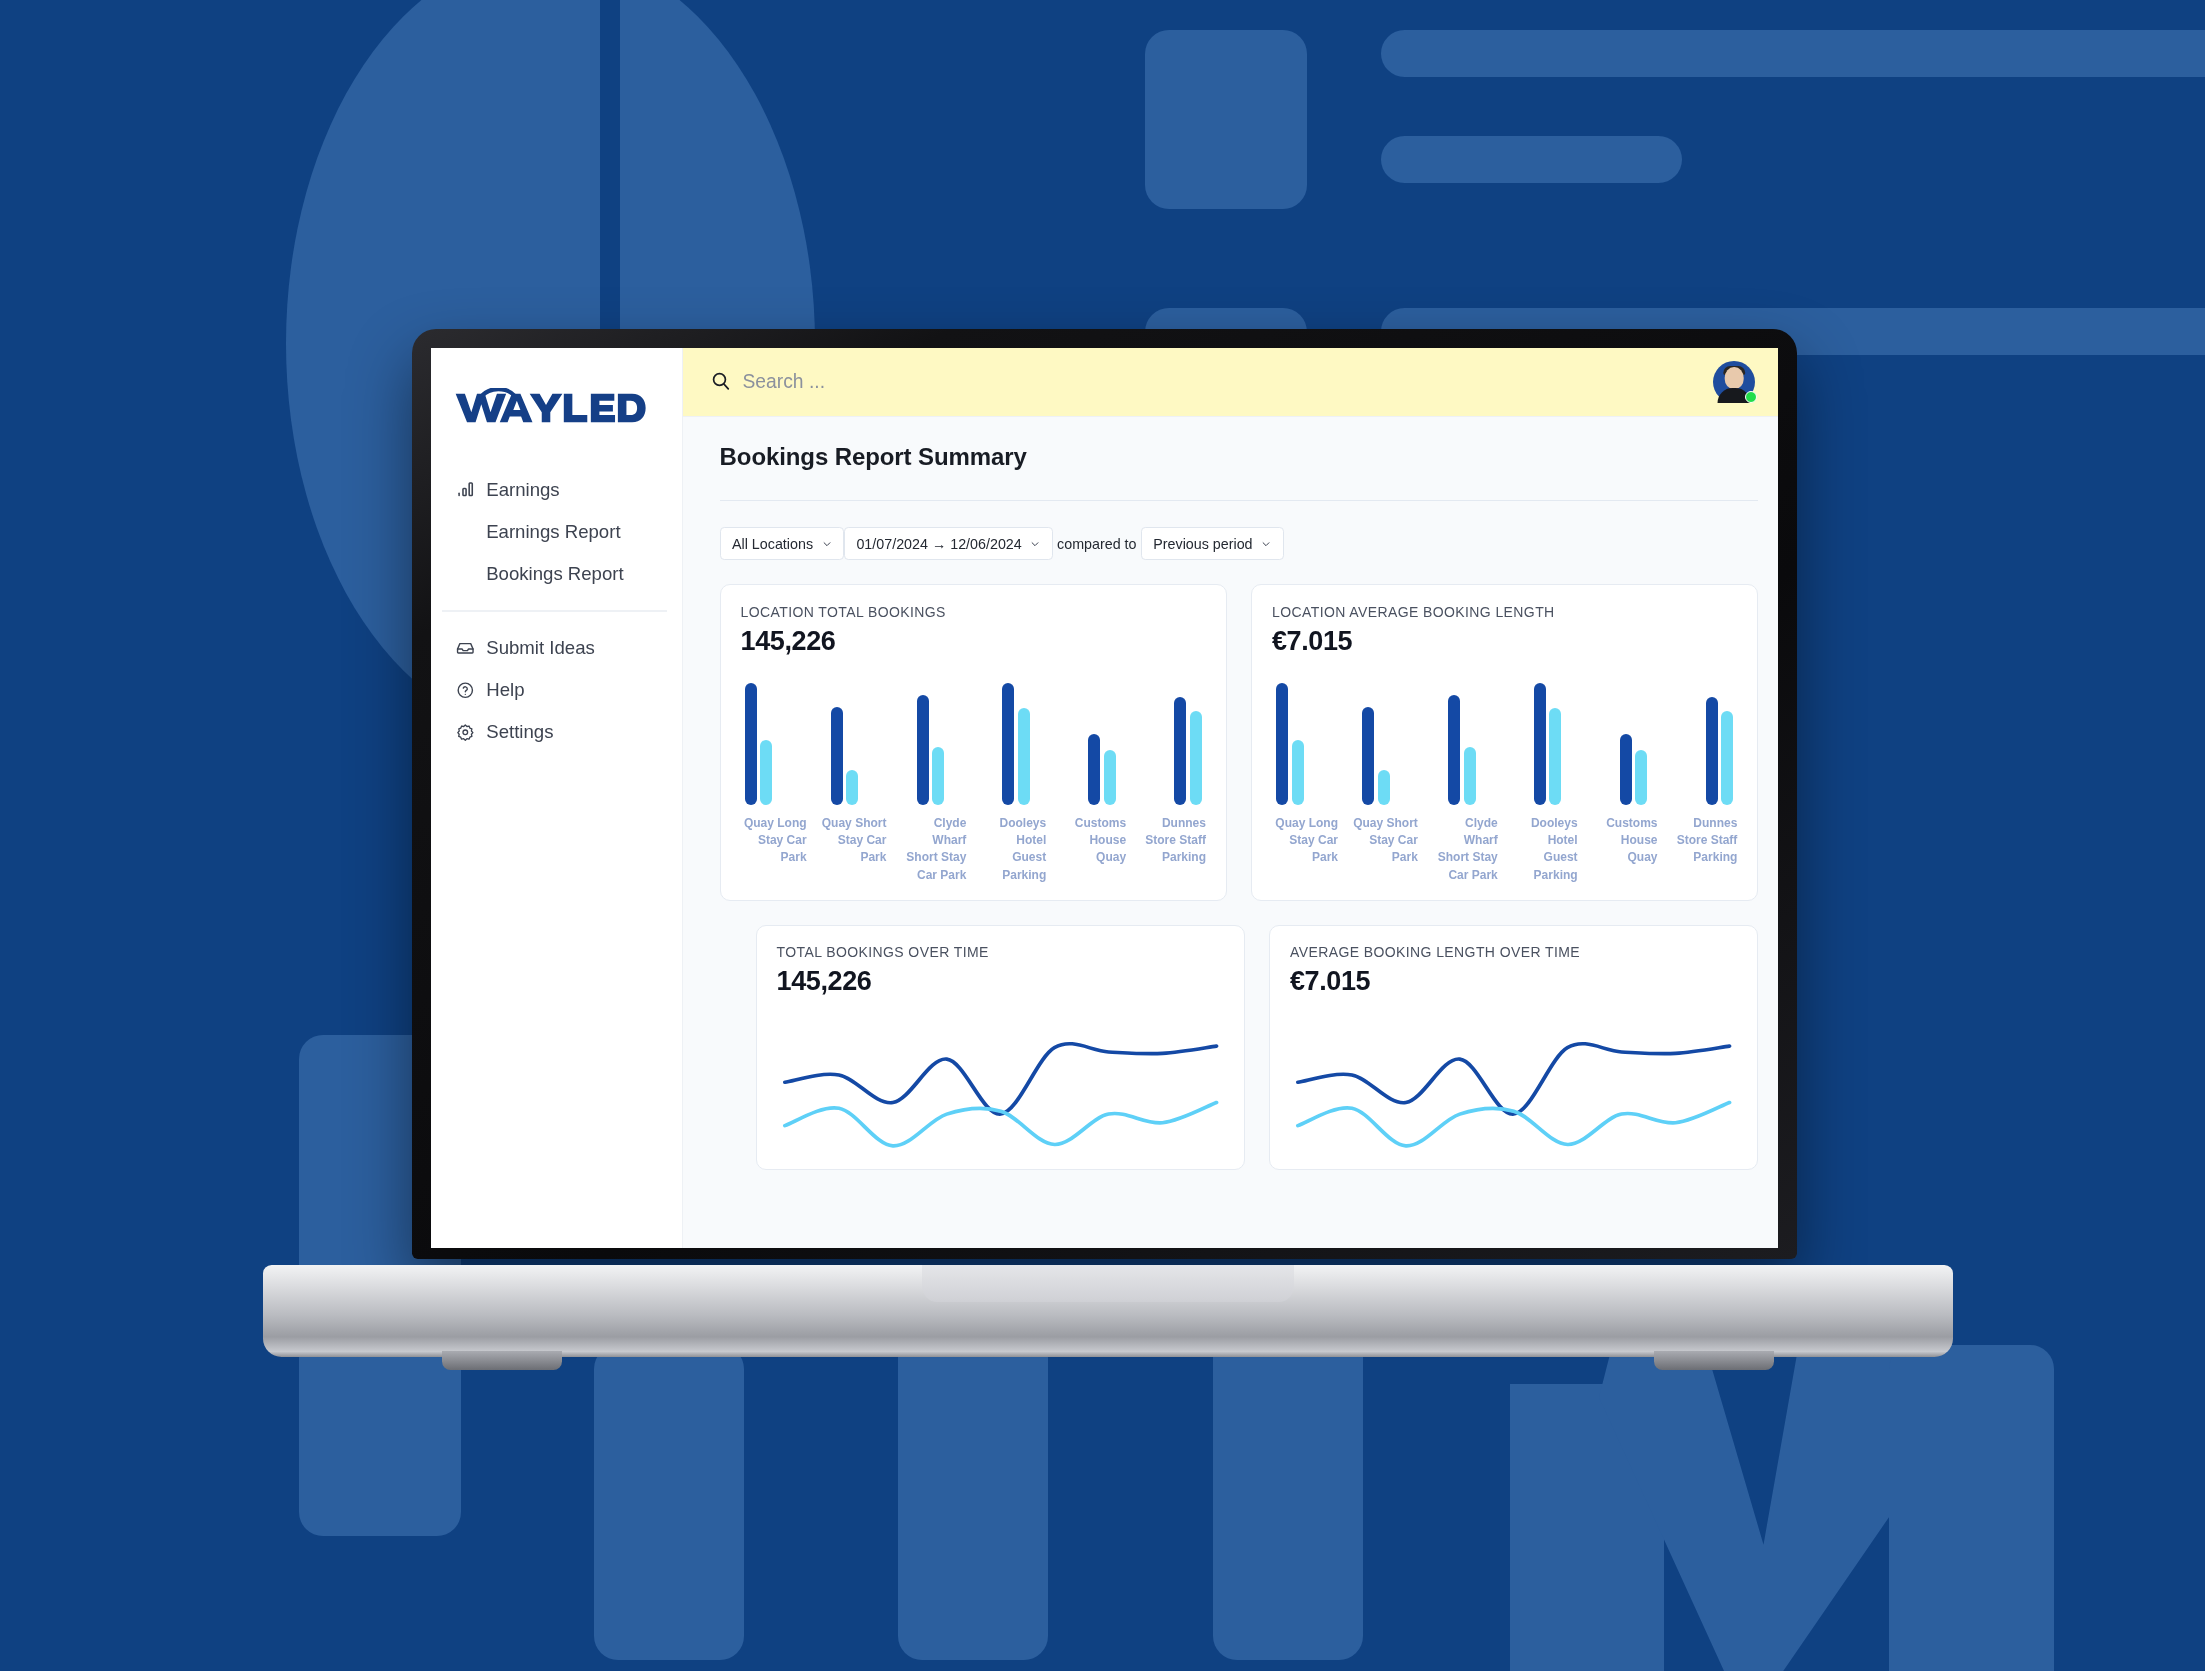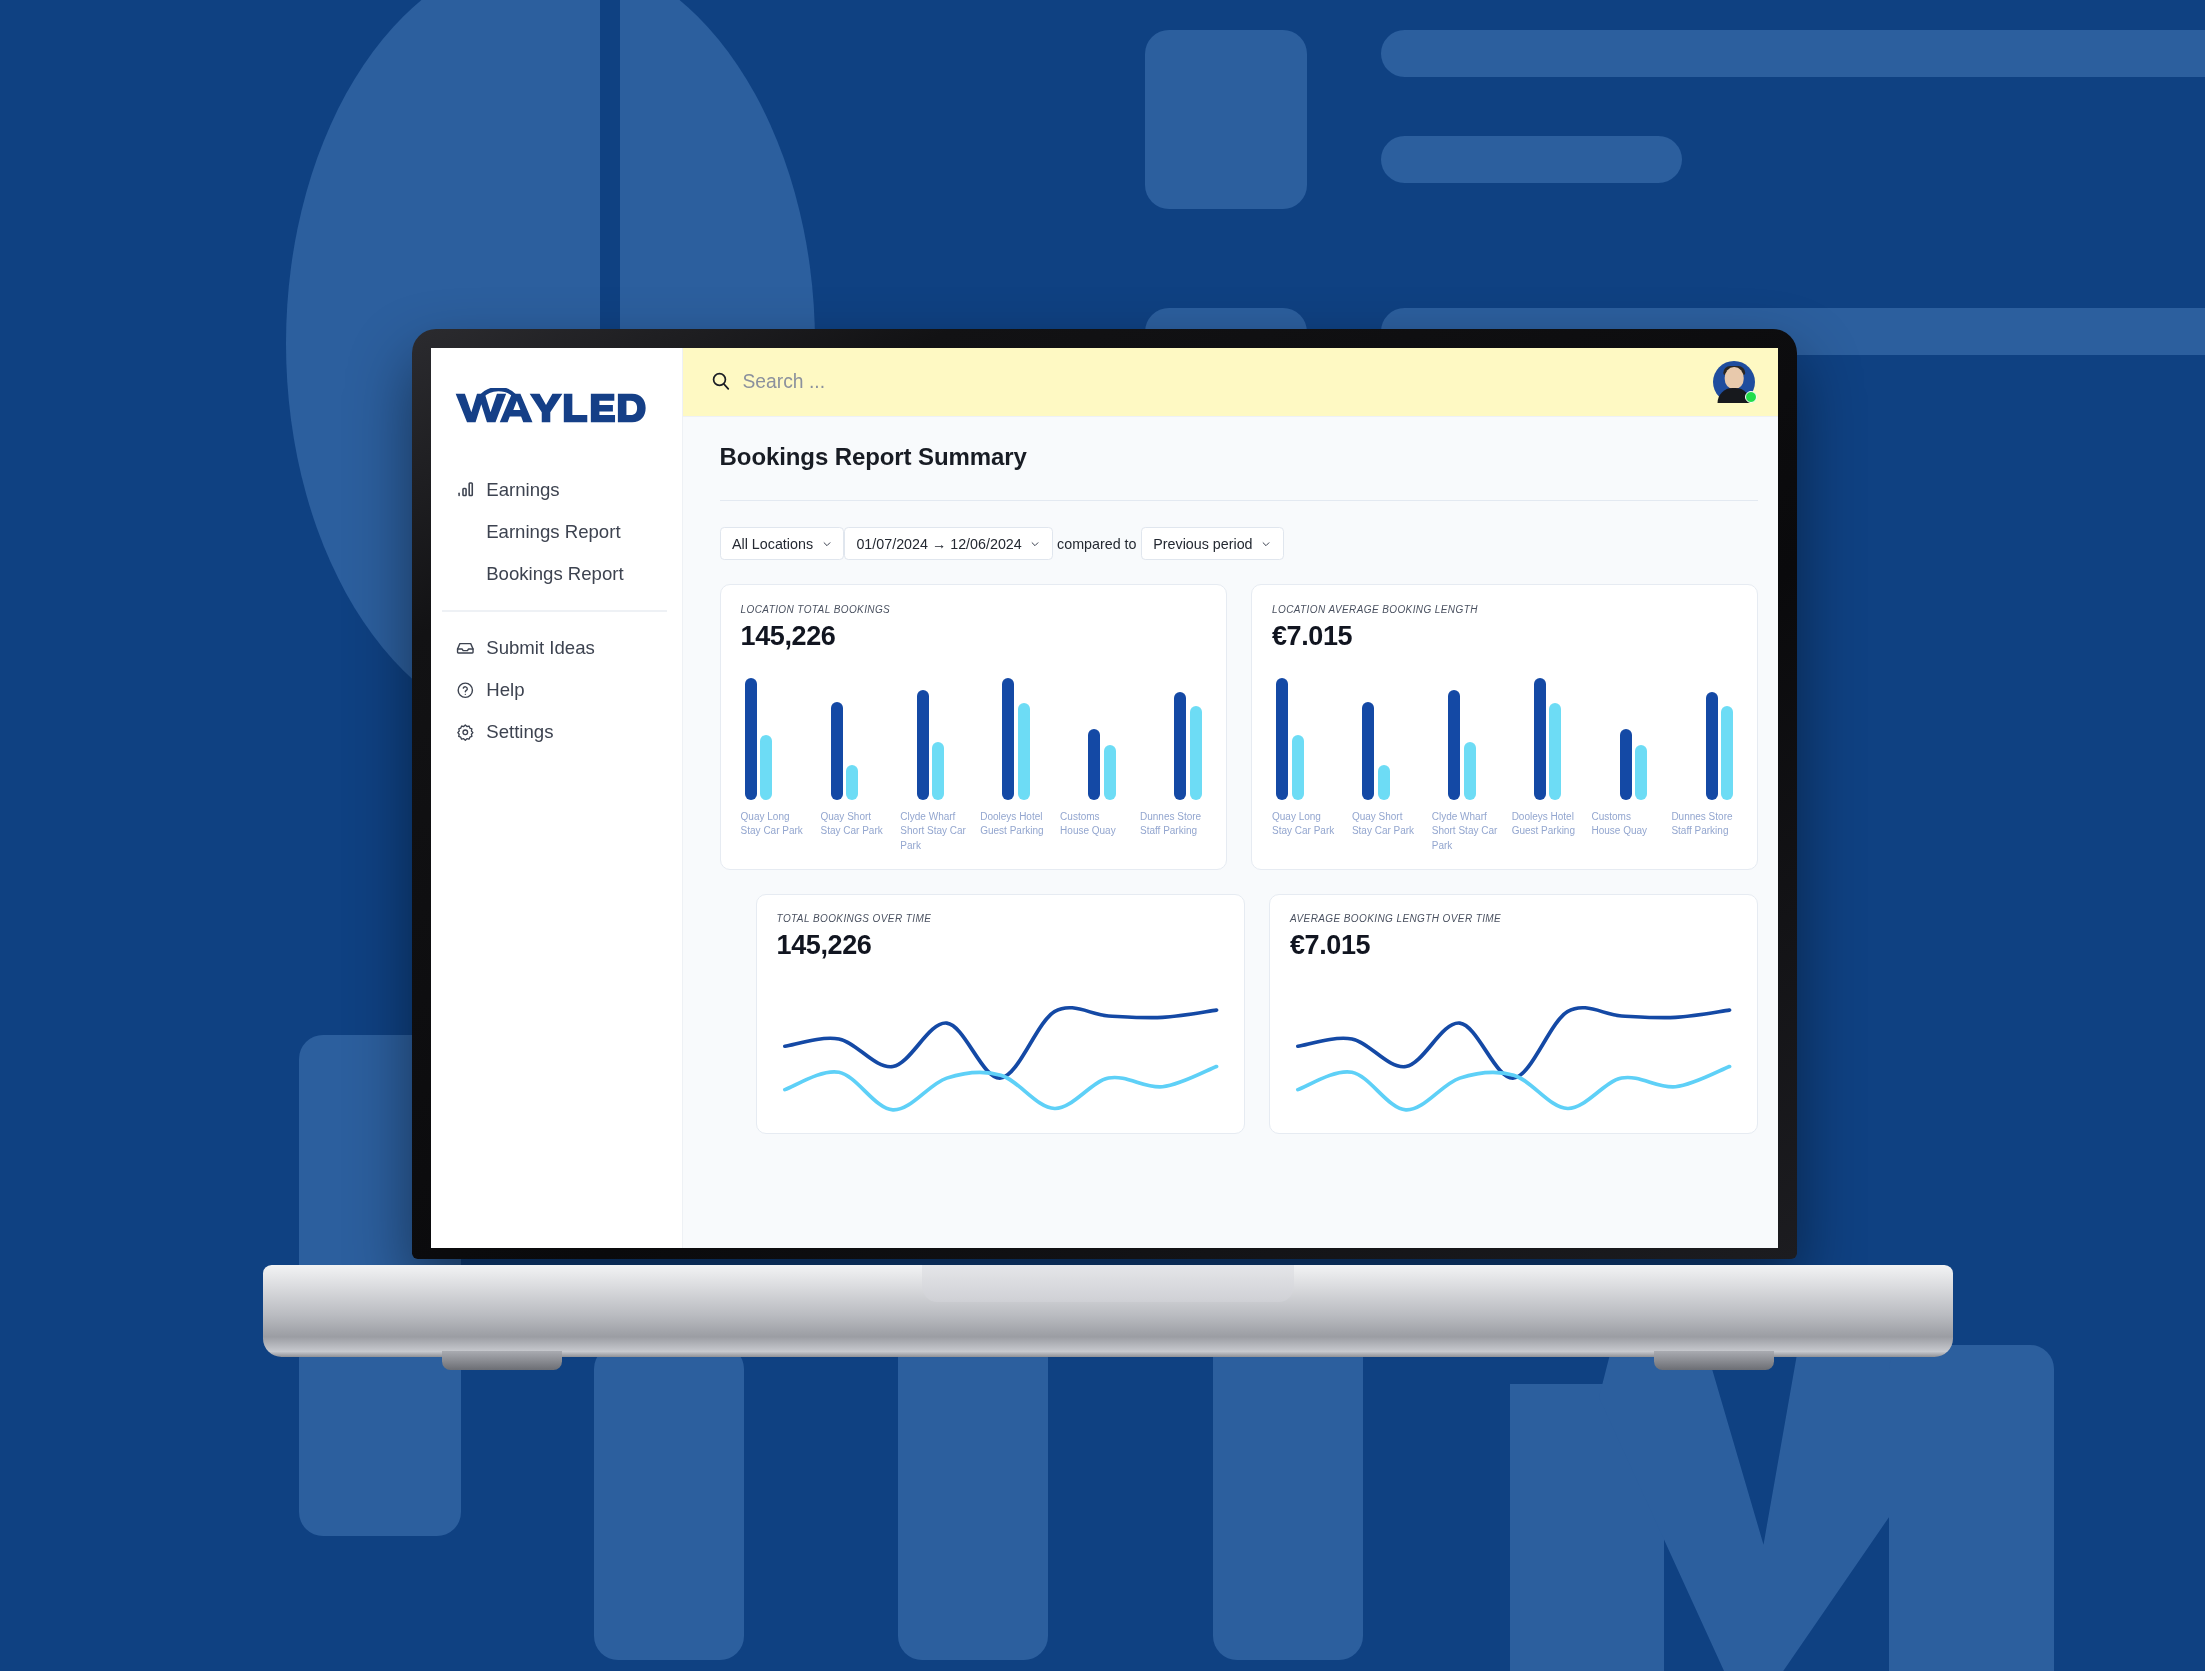--- a/index.html
+++ b/index.html
@@ -147,33 +147,34 @@
     white-space: nowrap;
   }
   .chev-svg { flex: 0 0 10px; }
   .cmp-label { font-size: 14.3px; color: #242932; padding: 0 4.3px; }
 
   #cards { display: grid; grid-template-columns: 1fr 1fr; gap: 24px; }
   .card {
     background: #fff; border: 0.7px solid #e6ebf2; border-radius: 10px;
     padding: 18.6px 20px 15.7px 20px;
   }
-  .card-label { font-size: 10px; letter-spacing: 0.4px; color: #4a5160; text-transform: uppercase; font-style: italic; }
+  .card-label { font-size: 14px; letter-spacing: 0.4px; color: #4a5160; text-transform: uppercase; }
   .card-value { font-size: 27px; font-weight: bold; color: #111520; margin-top: 5.7px; letter-spacing: -0.4px; }
 
   .bars { display: flex; align-items: flex-end; justify-content: space-between; height: 122px; margin-top: 26px; padding: 0 4.3px; }
   .bar-group { display: flex; align-items: flex-end; gap: 3.6px; height: 100%; }
   .bar { width: 12px; border-radius: 6.4px; }
   .bar.a { background: #1449a5; }
   .bar.b { background: #6ddcf5; }
 
   .bar-labels { display: flex; justify-content: space-between; margin-top: 10px; padding: 0 0px; }
   .bar-label {
-    width: 66px; text-align: left; font-size: 10px; line-height: 1.45;
+    width: 66px; text-align: right; font-size: 12px; line-height: 1.45;
     color: #93a6cf;
+    font-weight: bold;
   }
 
   .line-chart { margin-top: 42px; height: 114px; }
   .line-chart svg { display:block; width: 100%; height: 100%; }
 </style>
 </head>
 <body>
 
 <div id="bg-decor">
   <div class="decor d-circle"></div>

